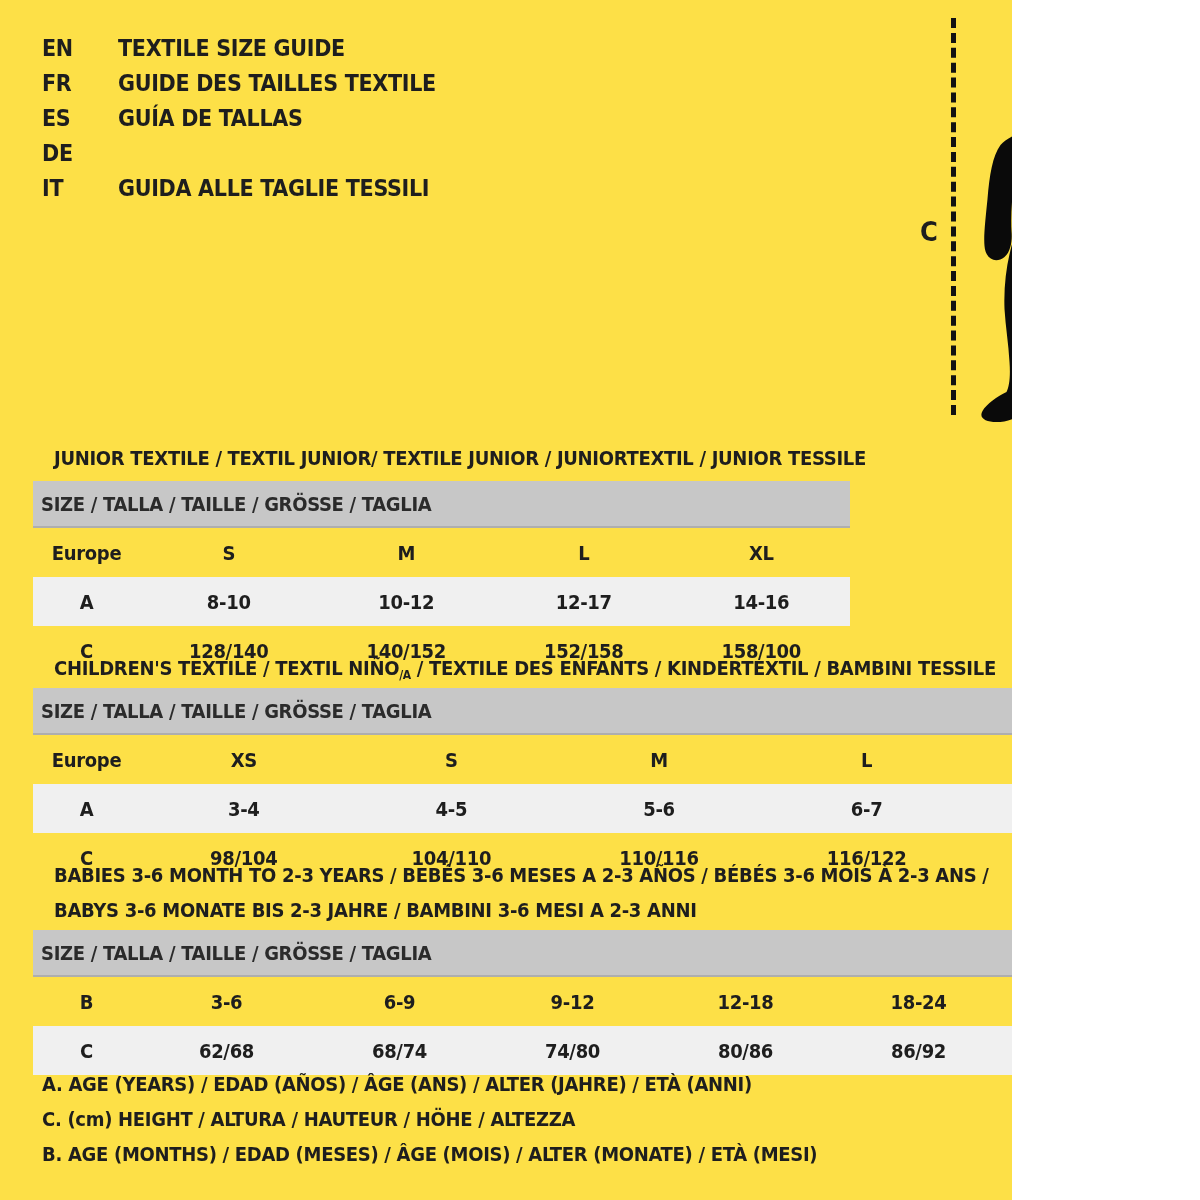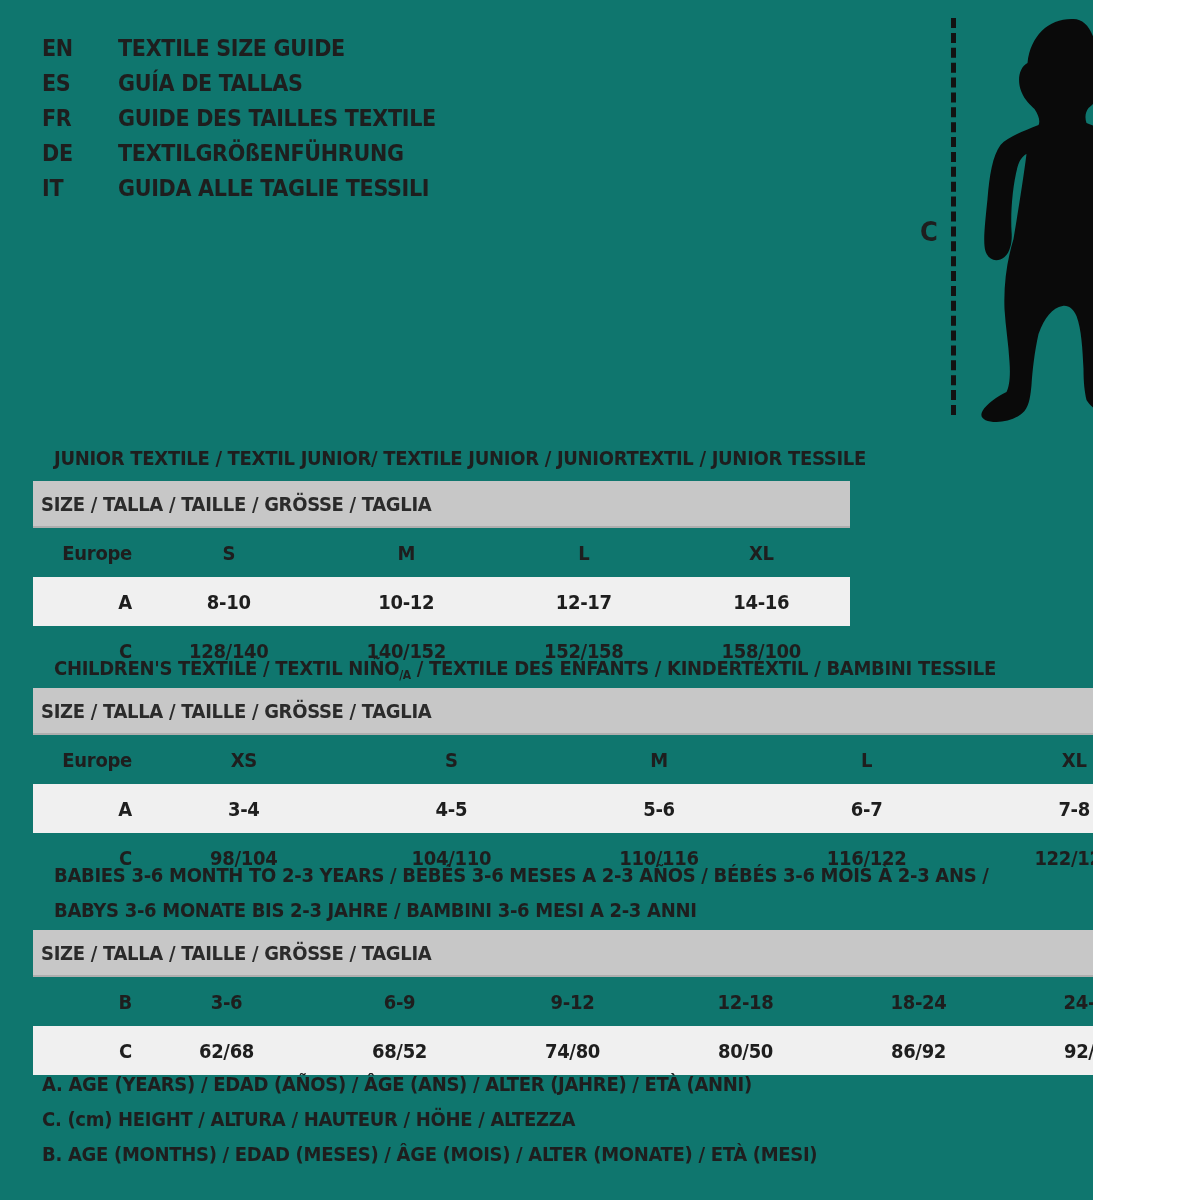--- a/index.html
+++ b/index.html
@@ -1,19 +1,19 @@
 <!DOCTYPE html>
 <html><head>
 <meta charset="utf-8">
 <style>
   html,body{margin:0;padding:0;}
   .canvas{
     position:relative;
-    width:1093px;height:1200px;
-    background:#0f766e;
+    width:1012px;height:1200px;
+    background:#fde047;
     font-family:"DejaVu Sans","Liberation Sans",sans-serif;
     font-stretch:condensed;
     font-weight:700;
     color:#1e1e1e;
     overflow:hidden;
     letter-spacing:-0.3px;
   }
   
   .lang-block{position:absolute;left:42px;top:30px;}
   .lang-row{display:flex;height:35px;align-items:center;}
@@ -42,47 +42,46 @@
   .size-table td{
     height:33px;font-size:20px;font-weight:700;
     text-align:center;vertical-align:middle;
     padding:8px;white-space:nowrap;
   }
   .size-table tr.bar td{
     background:#c7c7c7;height:29px;text-align:left;
     padding-left:8px;color:#2b2b2b;
     border-bottom:2px solid #aeaeae;
   }
-  .size-table td.lbl{text-align:right;padding-left:8px;}
+  .size-table td.lbl{text-align:center;padding-left:8px;}
   .size-table tr.shaded td{background:#f0f0f0;}
   
   .legend{position:absolute;left:42px;top:1066px;}
   .legend-row{height:35px;display:flex;align-items:center;font-size:20px;white-space:nowrap;}
 </style>
 </head>
 <body>
 
 <div class="canvas">
 
   <div class="lang-block">
     <div class="lang-row">
       <span class="lang-code">EN</span>
       <span class="lang-label">TEXTILE SIZE GUIDE</span>
     </div>
     <div class="lang-row">
+      <span class="lang-code">FR</span>
+      <span class="lang-label">GUIDE DES TAILLES TEXTILE</span>
+    </div>
+    <div class="lang-row">
       <span class="lang-code">ES</span>
       <span class="lang-label">GUÍA DE TALLAS</span>
     </div>
     <div class="lang-row">
-      <span class="lang-code">FR</span>
-      <span class="lang-label">GUIDE DES TAILLES TEXTILE</span>
-    </div>
-    <div class="lang-row">
       <span class="lang-code">DE</span>
-      <span class="lang-label">TEXTILGRÖßENFÜHRUNG</span>
     </div>
     <div class="lang-row">
       <span class="lang-code">IT</span>
       <span class="lang-label">GUIDA ALLE TAGLIE TESSILI</span>
     </div>
   </div>
 
   <div class="measure-line"></div>
   <div class="measure-label">C</div>
   <svg class="toddler-svg" width="186" height="412" viewBox="0 0 175 412" aria-hidden="true">
@@ -231,23 +230,23 @@
       <td>3-6</td>
       <td>6-9</td>
       <td>9-12</td>
       <td>12-18</td>
       <td>18-24</td>
       <td>24-36</td>
     </tr>
     <tr class="shaded">
       <td class="lbl">C</td>
       <td>62/68</td>
-      <td>68/52</td>
+      <td>68/74</td>
       <td>74/80</td>
-      <td>80/50</td>
+      <td>80/86</td>
       <td>86/92</td>
       <td>92/98</td>
     </tr>
   </tbody>
     </table>
 
   <div class="legend">
     <div class="legend-row">A. AGE (YEARS) / EDAD (AÑOS) / ÂGE (ANS) / ALTER (JAHRE) / ETÀ (ANNI)</div>
     <div class="legend-row">C. (cm) HEIGHT / ALTURA / HAUTEUR / HÖHE / ALTEZZA</div>
     <div class="legend-row">B. AGE (MONTHS) / EDAD (MESES) / ÂGE (MOIS) / ALTER (MONATE) / ETÀ (MESI)</div>

